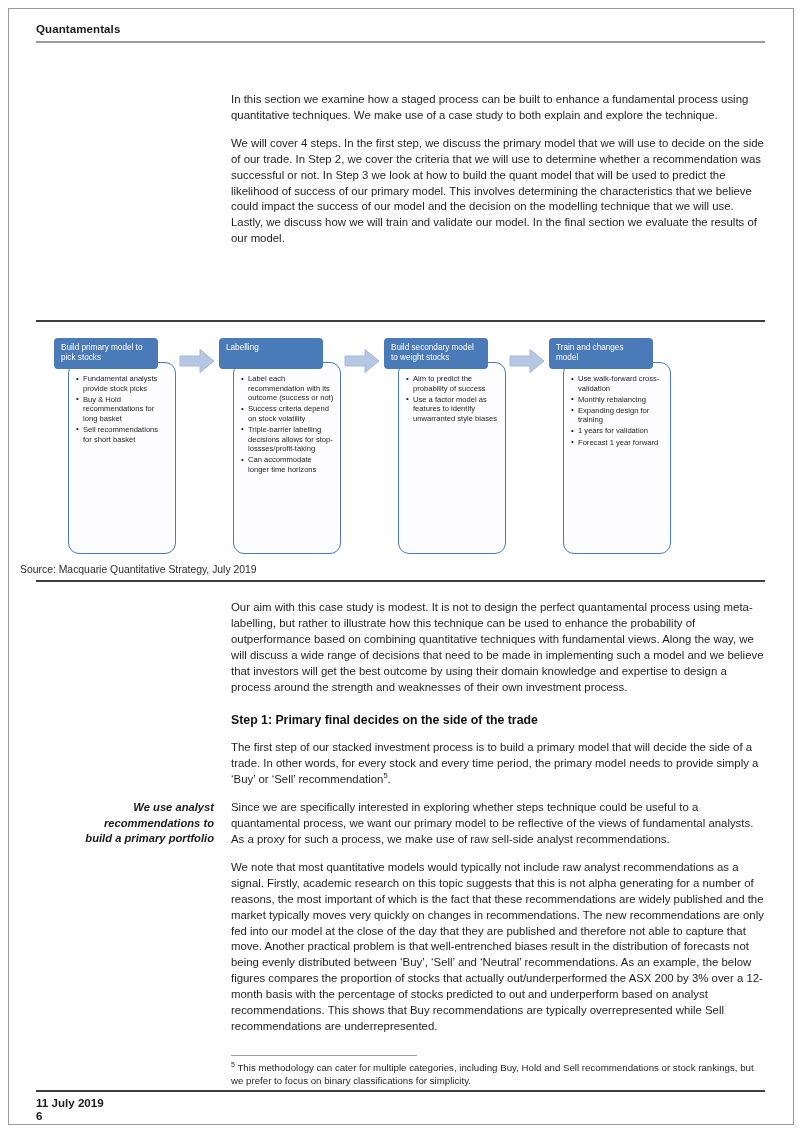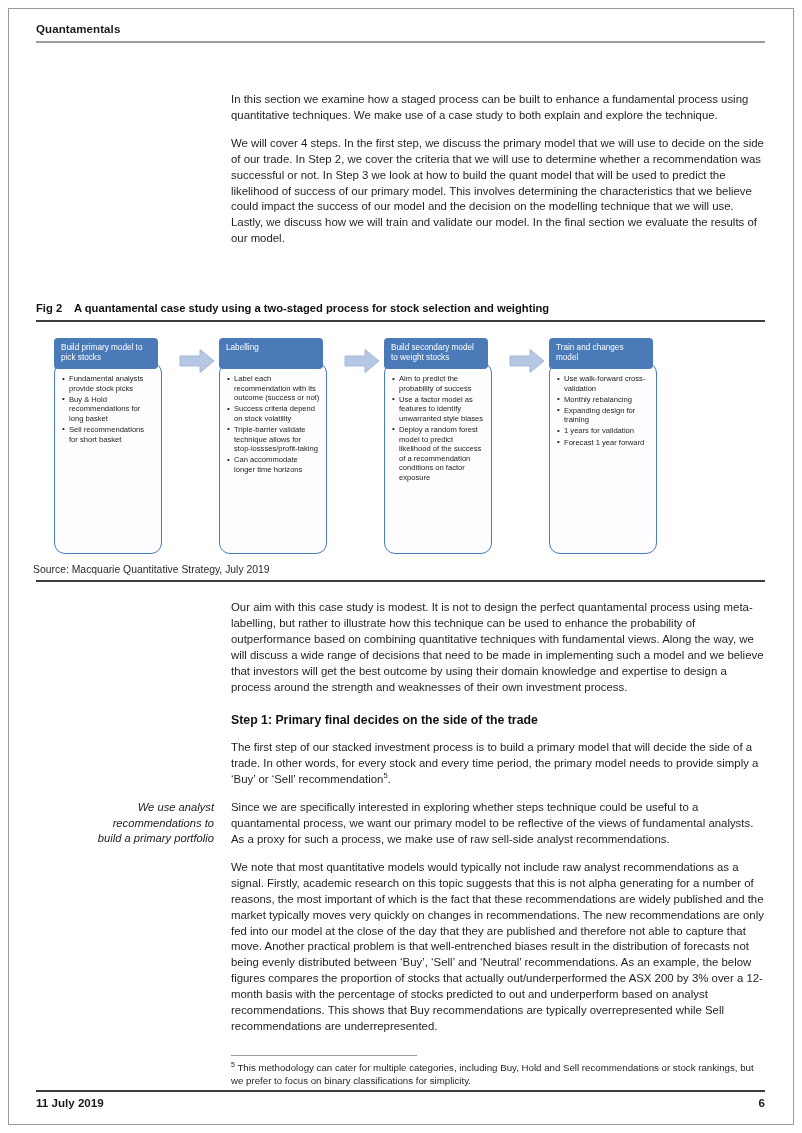--- a/index.html
+++ b/index.html
@@ -122,21 +122,21 @@
   .fig-area {
     position: absolute;
     left: 36px;
     top: 326px;
     width: 729px;
     height: 240px;
     background: #ffffff;
   }
   .fig-source {
     position: absolute;
-    left: 33px;
+    left: 20px;
     top: 563px;
     width: 729px;
     font-size: 10.4px;
     color: #2a2a2a;
     line-height: 13px;
   }
   .fig-rule-bottom {
     position: absolute;
     left: 36px; top: 580px;
     width: 729px; height: 2px;
@@ -161,21 +161,21 @@
     background: #4a7ab8;
     border-radius: 4px;
     color: #ffffff;
     font-size: 8.2px;
     line-height: 10.4px;
     padding: 5px 14px 5px 7px;
     z-index: 2;
   }
   .stage-body {
     position: relative;
-    margin-left: 0;
+    margin-left: 14px;
     margin-top: -7px;
     width: 108px;
     height: 192px;
     background: #fdfdff;
     border: 1.3px solid #477cba;
     border-radius: 11px;
     padding: 11px 6px 6px 7px;
     z-index: 1;
   }
   .stage-body ul {
@@ -209,21 +209,21 @@
 
   
   .margin-note {
     position: absolute;
     left: 36px;
     top: 800px;
     width: 178px;
     text-align: right;
     font-size: 11.2px;
     font-style: italic;
-    font-weight: normal;
+    font-weight: bold;
     line-height: 15.5px;
     color: #1a1a1a;
   }
 
   
   .footnote-rule {
     position: absolute;
     left: 231px;
     top: 1055px;
     width: 186px;
@@ -254,20 +254,21 @@
     position: absolute;
     left: 36px;
     top: 1096px;
     width: 729px;
     display: flex;
     justify-content: space-between;
     align-items: baseline;
     font-size: 11.6px;
     font-weight: bold;
     color: #1a1a1a;
+    flex-direction: column;
   }
 </style>
 </head>
 <body>
 
 <div class="page">
 
   <div class="frame-left"></div>
   <div class="frame-right"></div>
   <div class="frame-top"></div>
@@ -276,55 +277,51 @@
   <div class="header">
     <div class="header-title">Quantamentals</div>
   </div>
   <div class="header-rule"></div>
 
   <div class="content">
     <p class="body-par">In this section we examine how a staged process can be built to enhance a fundamental process using quantitative techniques. We make use of a case study to both explain and explore the technique.</p>
     <p class="body-par">We will cover 4 steps. In the first step, we discuss the primary model that we will use to decide on the side of our trade. In Step 2, we cover the criteria that we will use to determine whether a recommendation was successful or not. In Step 3 we look at how to build the quant model that will be used to predict the likelihood of success of our primary model. This involves determining the characteristics that we believe could impact the success of our model and the decision on the modelling technique that we will use. Lastly, we discuss how we will train and validate our model. In the final section we evaluate the results of our model.</p>
   </div>
 
-  <div class="fig-caption">
-    <span class="fig-num">Fig 2</span><span>A quantamental case study using a two-staged process for stock selection and weighting</span>
-  </div>
   <div class="fig-rule-top"></div>
 
   <div class="fig-area">
     <div class="diagram" id="diagram">
         <div class="stage" style="left: 18px;">
           <div class="stage-head" style="background: rgb(74, 122, 184);">Build primary model to pick stocks</div>
           <div class="stage-body" style="border-color: rgb(71, 124, 186); background: rgb(253, 253, 255);">
             <ul>
               <li>Fundamental analysts provide stock picks</li>
               <li>Buy &amp; Hold recommendations for long basket</li>
               <li>Sell recommendations for short basket</li>
             </ul>
           </div>
         </div>
         <div class="stage" style="left: 183px;">
           <div class="stage-head" style="background: rgb(74, 122, 184);">Labelling</div>
           <div class="stage-body" style="border-color: rgb(71, 124, 186); background: rgb(253, 253, 255);">
             <ul>
               <li>Label each recommendation with its outcome (success or not)</li>
               <li>Success criteria depend on stock volatility</li>
-              <li>Triple-barrier validate technique allows for stop-lossses/profit-taking</li>
+              <li>Triple-barrier labelling decisions allows for stop-lossses/profit-taking</li>
               <li>Can accommodate longer time horizons</li>
             </ul>
           </div>
         </div>
         <div class="stage" style="left: 348px;">
           <div class="stage-head" style="background: rgb(74, 122, 184);">Build secondary model to weight stocks</div>
           <div class="stage-body" style="border-color: rgb(71, 124, 186); background: rgb(253, 253, 255);">
             <ul>
               <li>Aim to predict the probability of success</li>
               <li>Use a factor model as features to identify unwarranted style biases</li>
-              <li>Deploy a random forest model to predict likelihood of the success of a recommendation conditions on factor exposure</li>
             </ul>
           </div>
         </div>
         <div class="stage" style="left: 513px;">
           <div class="stage-head" style="background: rgb(74, 122, 184);">Train and changes model</div>
           <div class="stage-body" style="border-color: rgb(71, 124, 186); background: rgb(253, 253, 255);">
             <ul>
               <li>Use walk-forward cross-validation</li>
               <li>Monthly rebalancing</li>
               <li>Expanding design for training</li>

